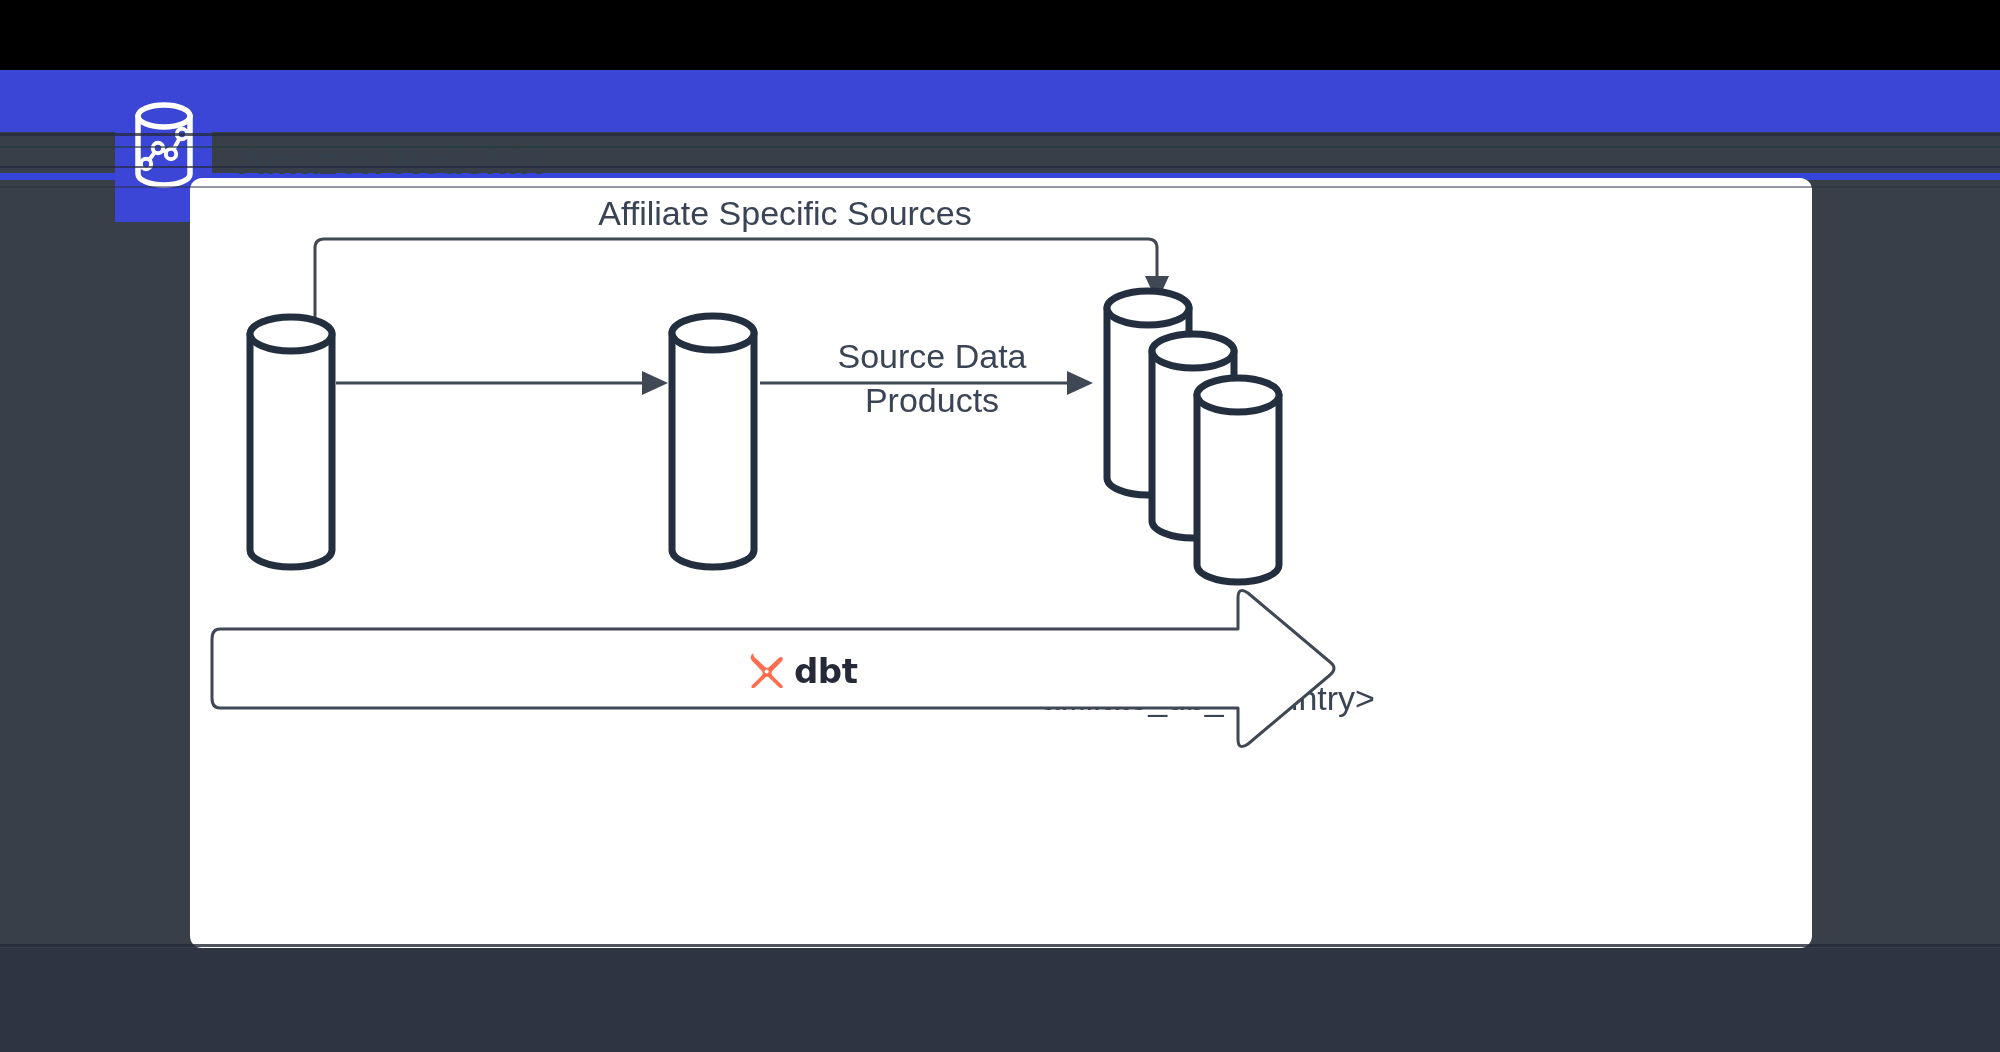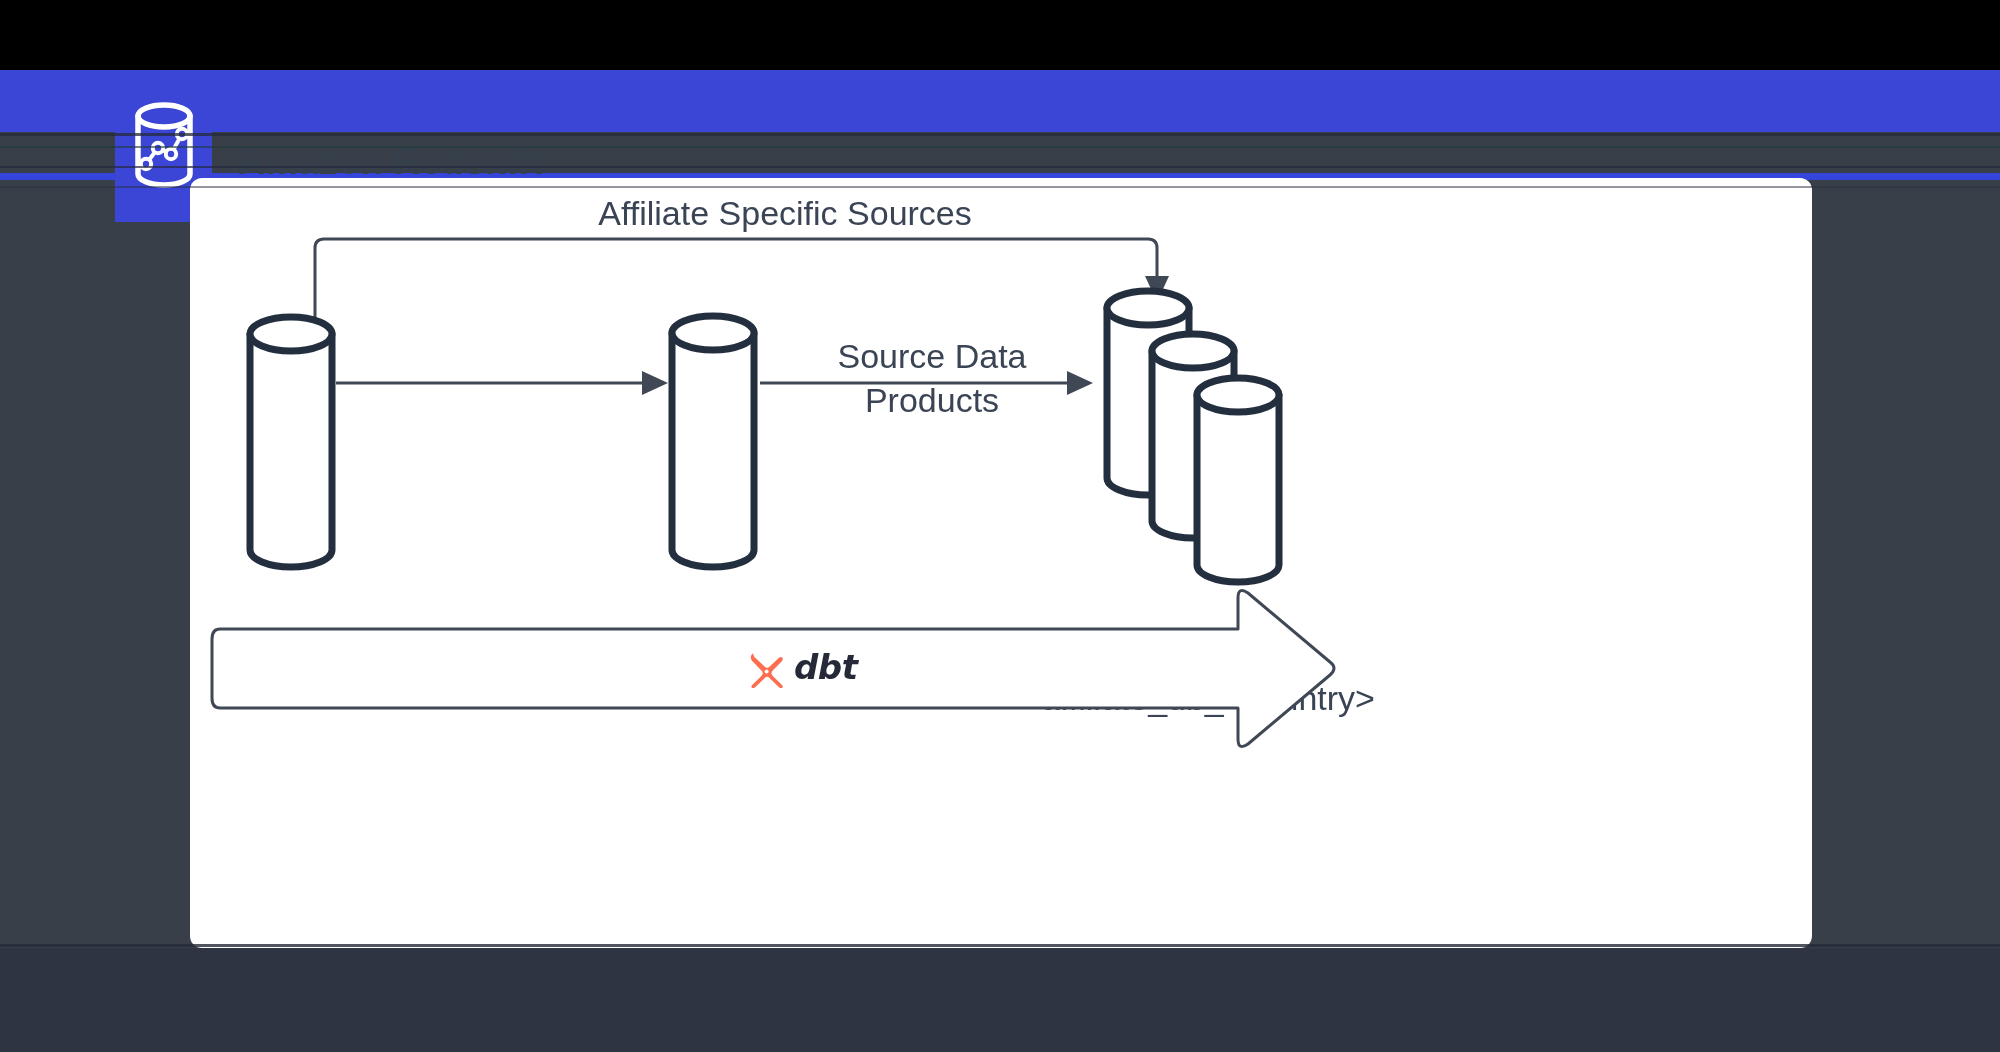--- a/index.html
+++ b/index.html
@@ -137,23 +137,22 @@
     fill: #FFFFFF;
     stroke: #3F4854;
     stroke-width: 3;
     stroke-linejoin: round;
   }
 
   
   .dbt-logo {
     position: absolute;
     display: flex;
-    align-items: flex-start;
+    align-items: center;
     gap: 9px;
-    font-style: italic;
   }
   .dbt-wordmark {
     font-family: "DejaVu Sans", sans-serif;
     font-size: 34px;
     font-weight: 700;
     color: #262A38;
     letter-spacing: -0.5px;
     line-height: 1;
   }
 

